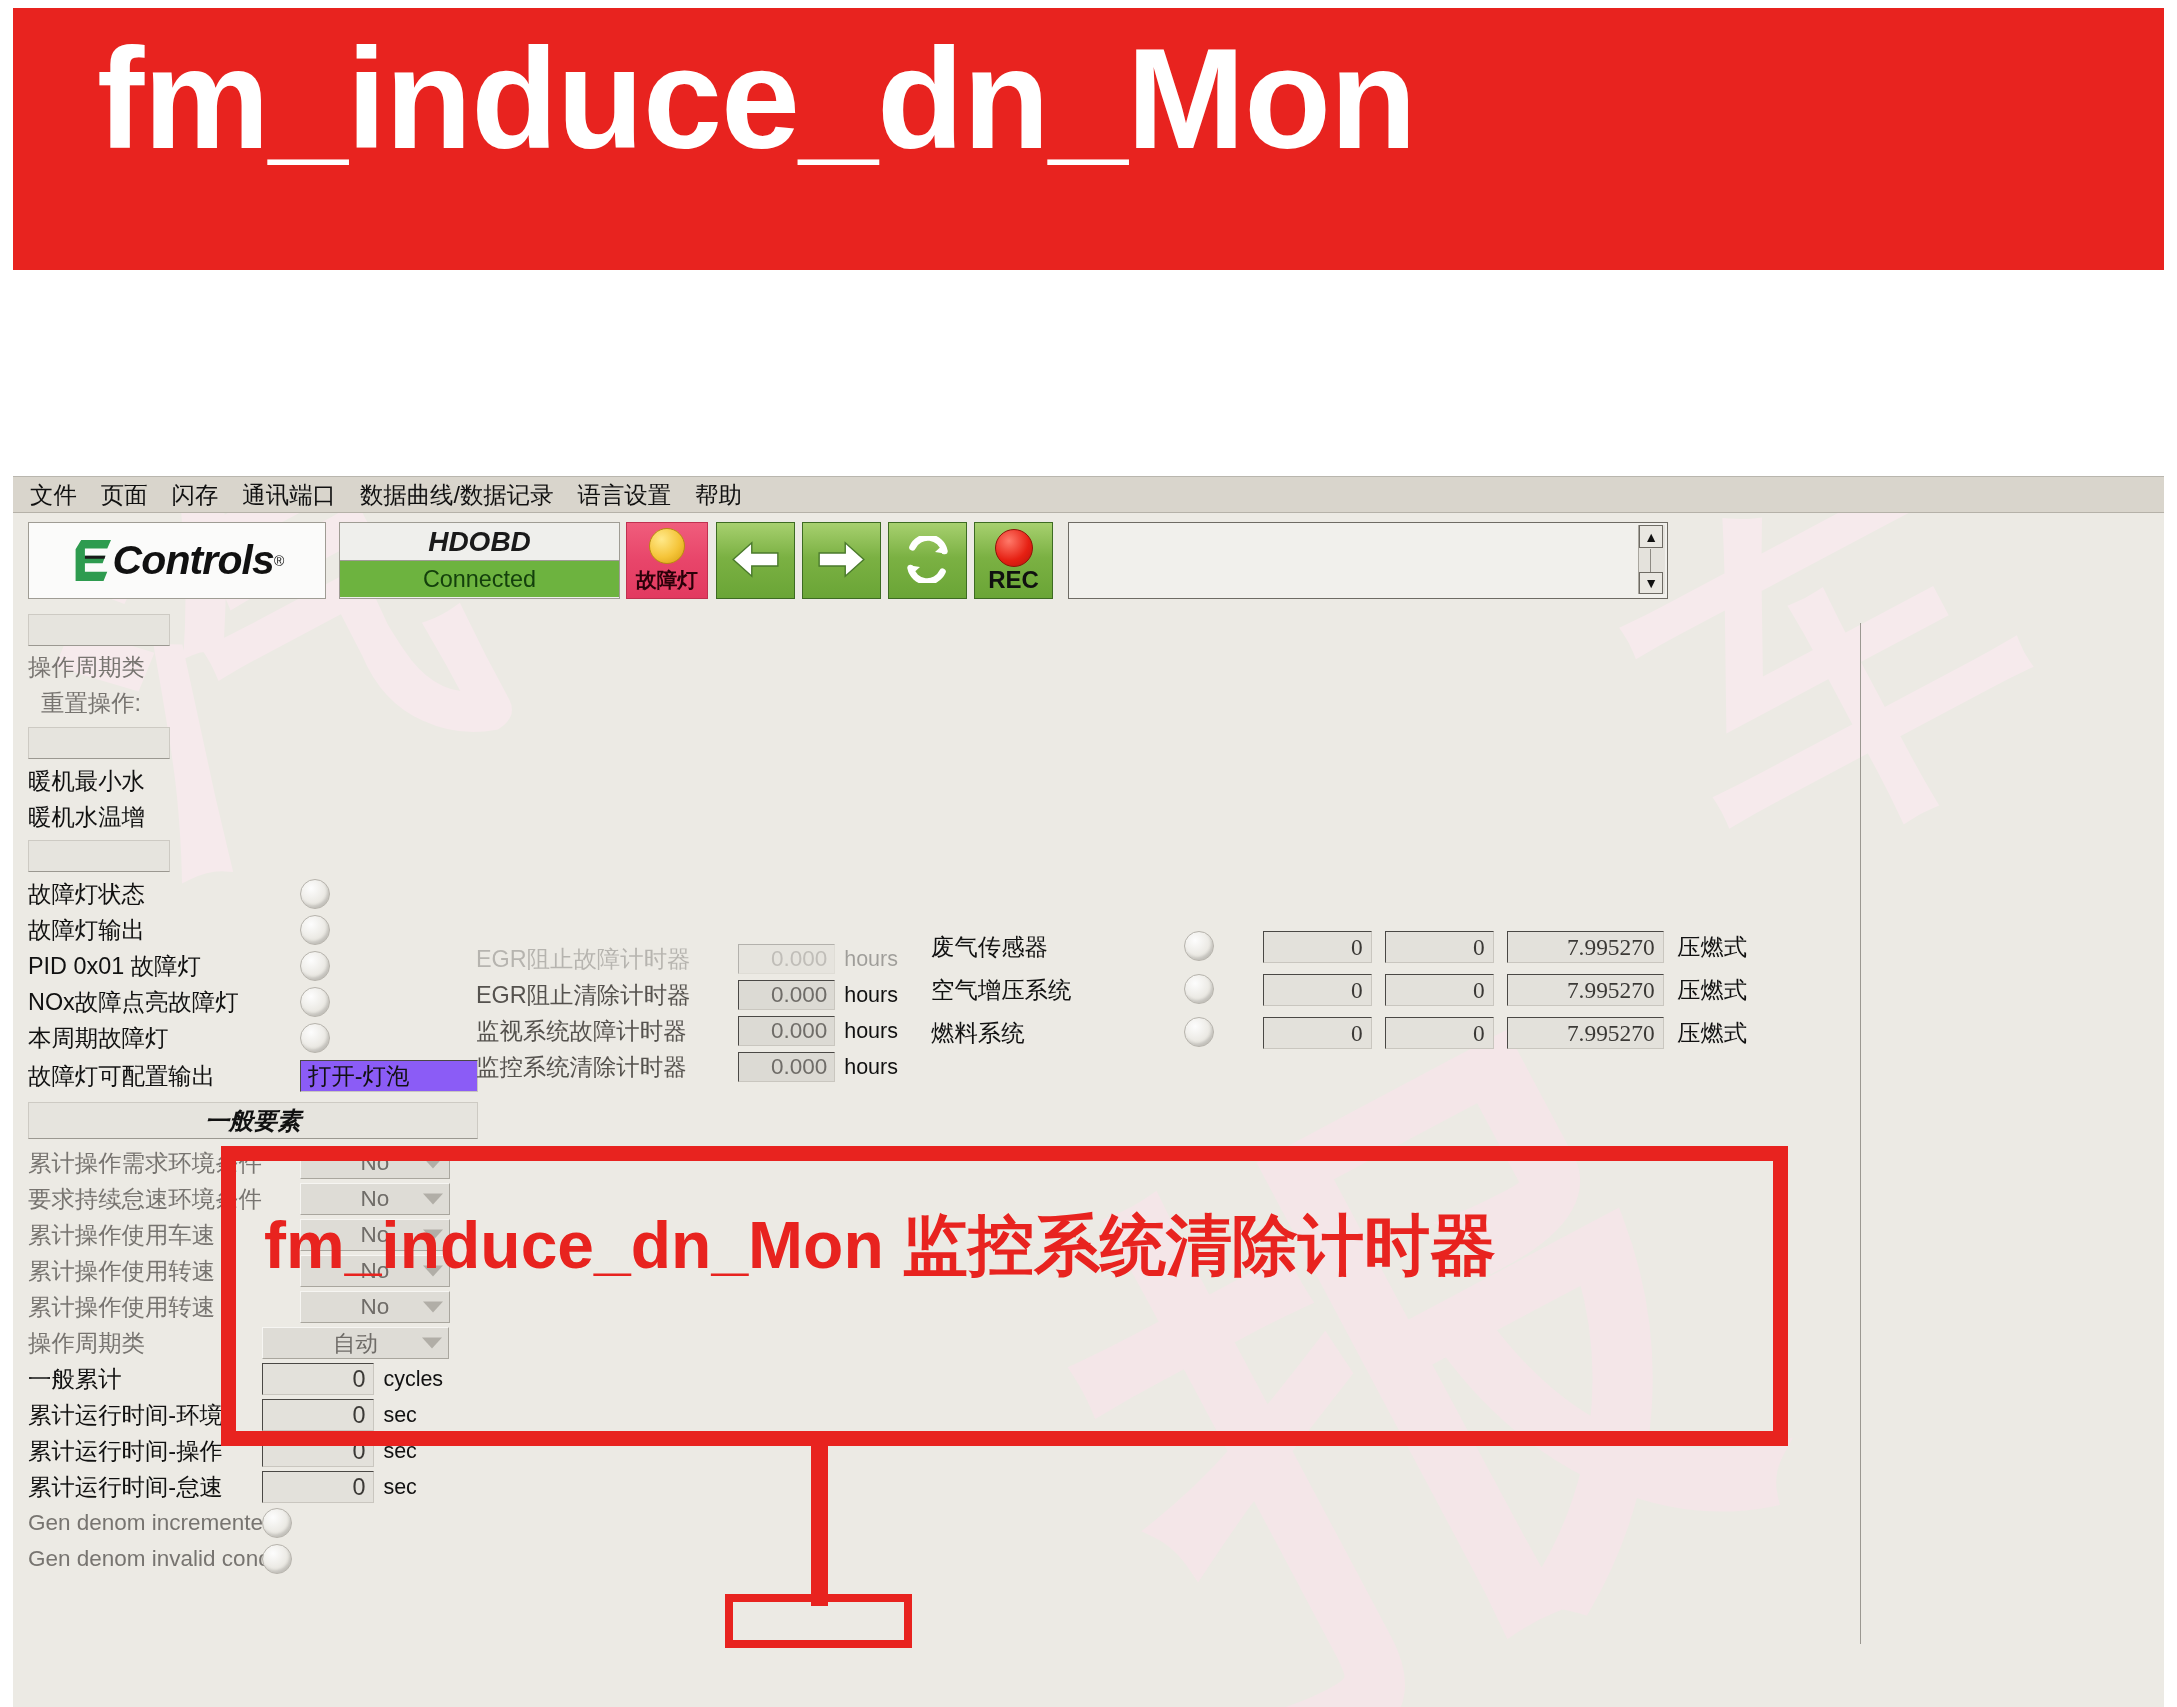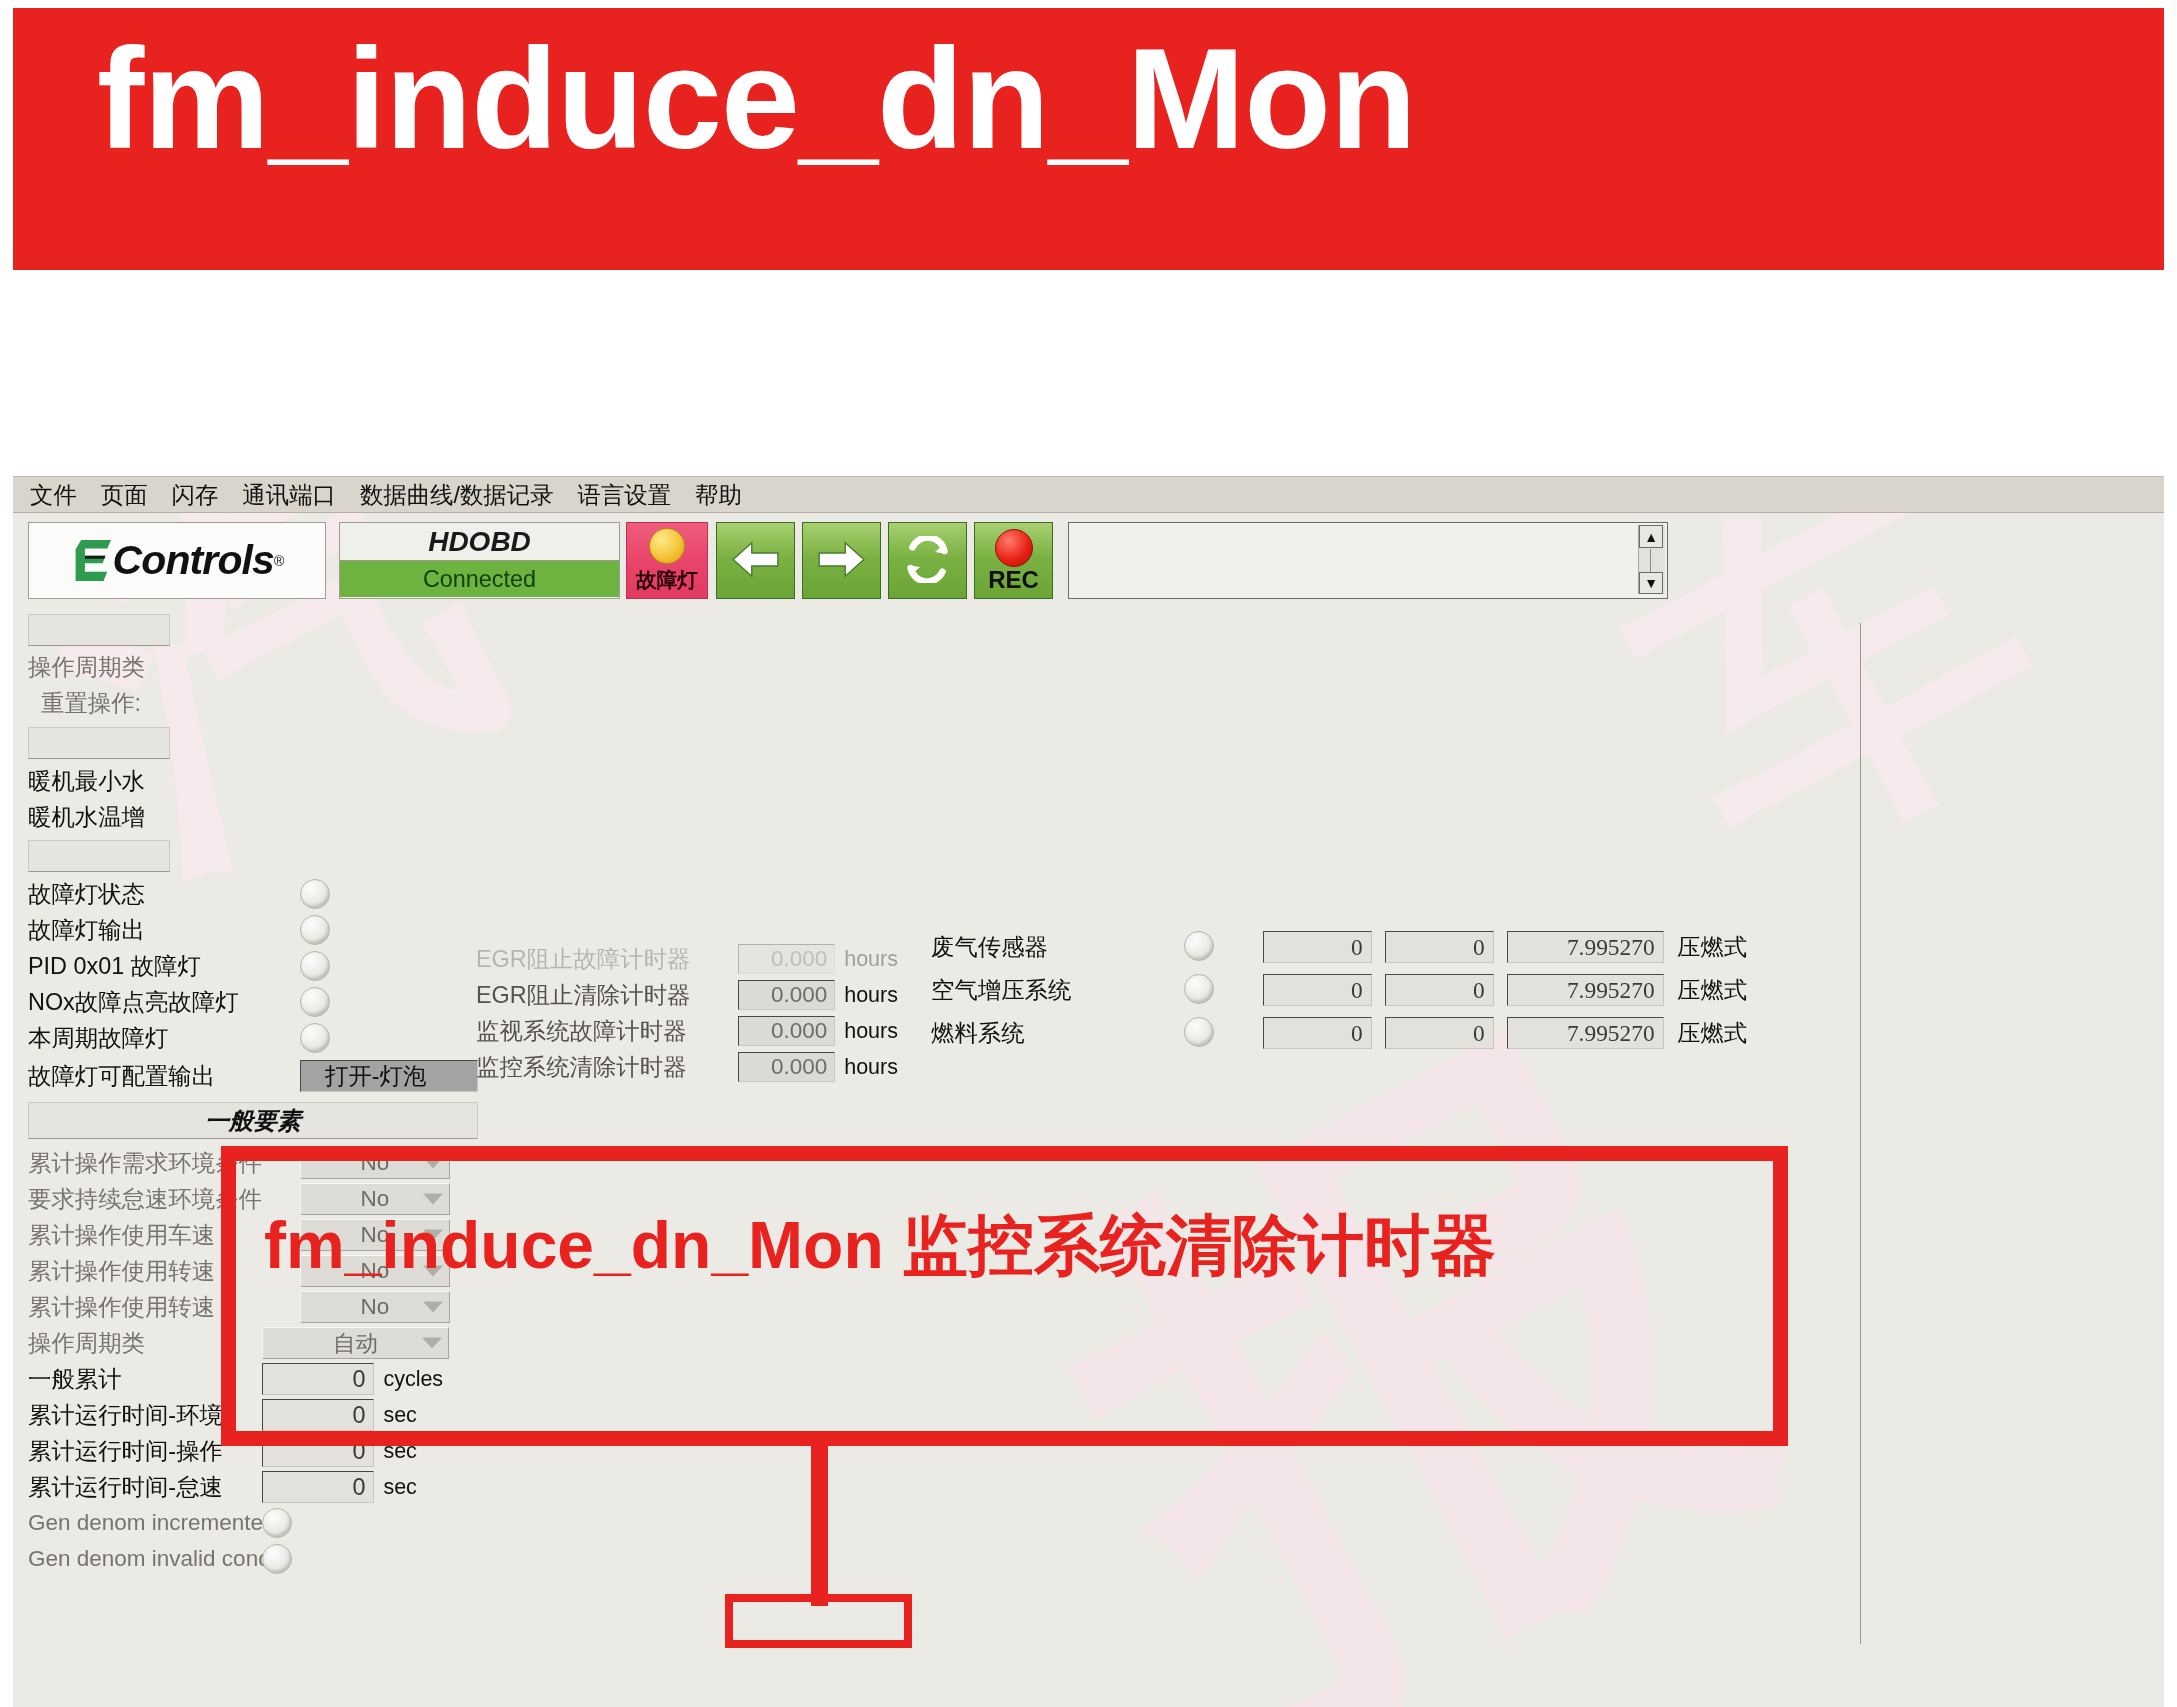--- a/index.html
+++ b/index.html
@@ -138,21 +138,21 @@
   .led.on-red{
     background:radial-gradient(circle at 36% 30%,#ff6a55,#ee2010 58%,#c21208);
     border-color:#b31309;
   }
   .fld{
     background:#e3e1db;border:1.9px solid #4a4845;border-right-color:#c9c6bf;
     border-bottom-color:#c9c6bf;box-sizing:border-box;height:32px;
     display:flex;align-items:center;justify-content:flex-end;
     padding-right:7.5px;font-size:23.4px;color:#3b3936;
   }
-  .fld.txt{justify-content:flex-start;padding-left:24px;color:#111;background:#a3a3a3;}
+  .fld.txt{justify-content:flex-start;padding-left:7px;color:#111;background:#8b5cf6;}
   .unit{font-size:21.5px;color:#111;margin-left:9.4px;}
   .sel{
     background:#dedcd6;border:0.9px solid #a9a69e;border-top-color:#f6f5f2;
     border-left-color:#f6f5f2;box-sizing:border-box;height:32px;
     display:flex;align-items:center;justify-content:center;position:relative;
     font-size:22.5px;color:#6f6c68;
   }
   .sel .caret{
     position:absolute;right:5.6px;top:50%;transform:translateY(-50%);
     width:0;height:0;border-left:10.3px solid transparent;border-right:10.3px solid transparent;

